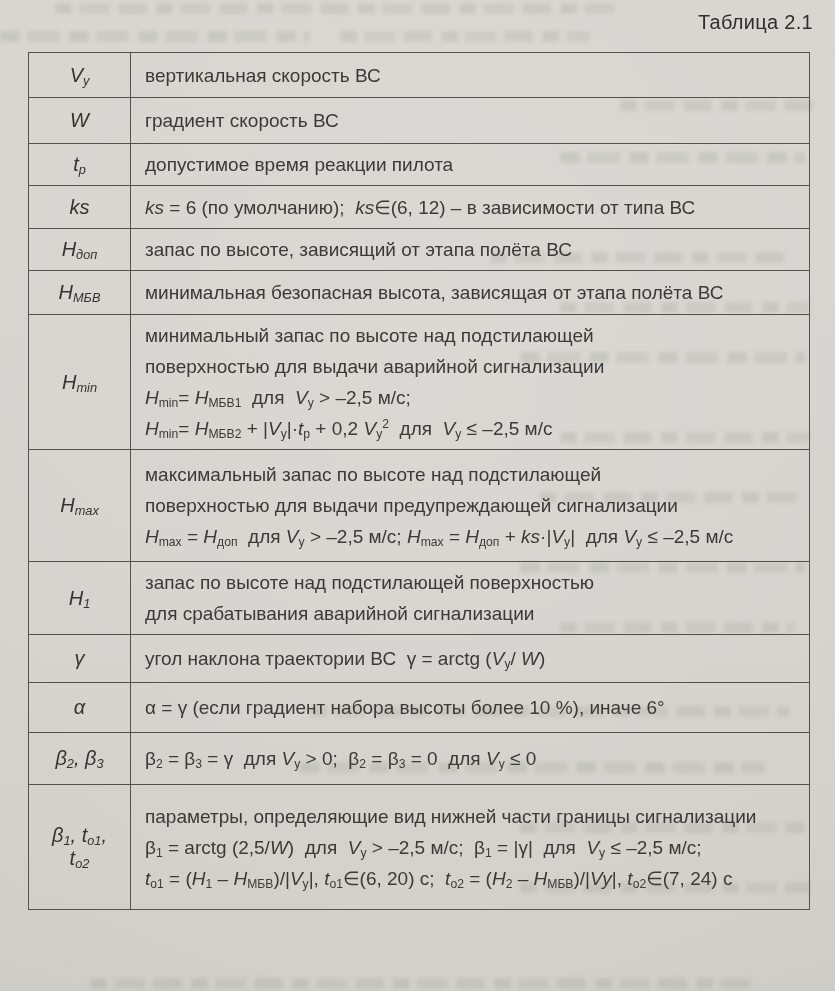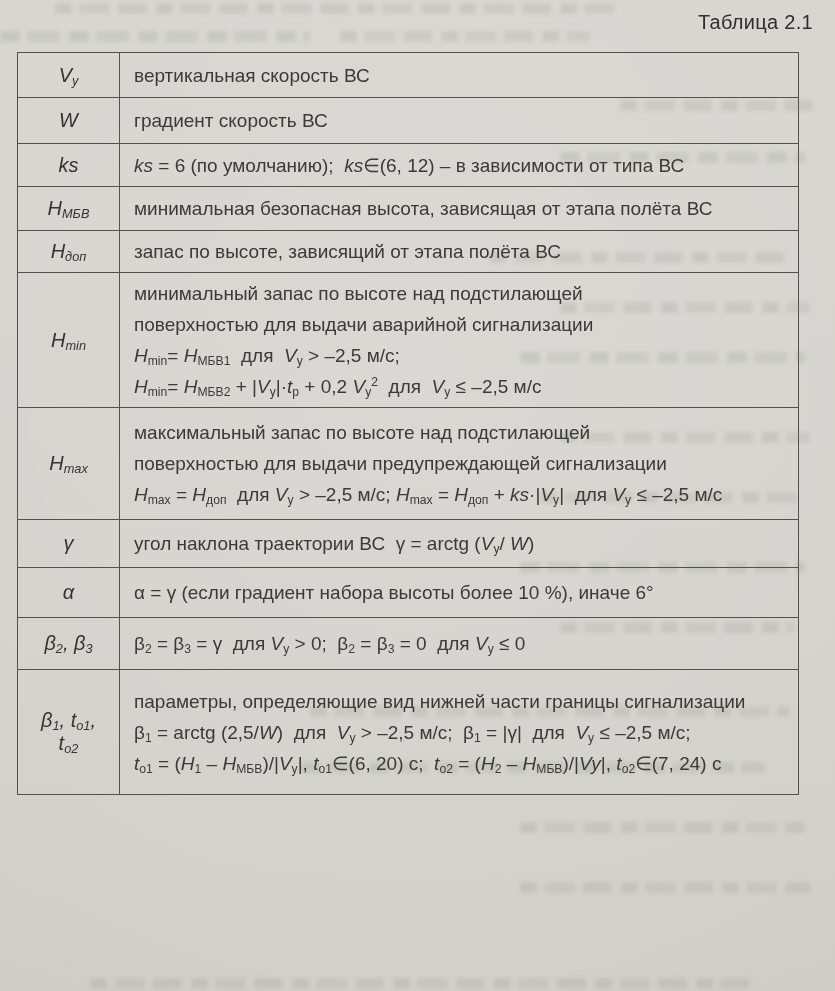--- a/index.html
+++ b/index.html
@@ -27,21 +27,21 @@
   .bt.green{
     background:repeating-linear-gradient(90deg,
       rgba(122,140,104,.34) 0 20px, rgba(122,140,104,0) 20px 27px,
       rgba(122,140,104,.28) 27px 60px, rgba(122,140,104,0) 60px 69px);
   }
   .caption{
     position:absolute;top:11px;right:22px;z-index:2;
     font-size:20px;color:#2f2f2d;letter-spacing:.3px;
   }
   table.tbl{
-    position:absolute;left:17px;top:52px;z-index:1;
+    position:absolute;left:28px;top:52px;z-index:1;
     width:782px;border-collapse:collapse;table-layout:fixed;
     background:transparent;
   }
   table.tbl, table.tbl td{
     border:1.8px solid #53514c;
   }
   td.sym{
     width:95px;text-align:center;vertical-align:middle;
     font-style:italic;font-size:20px;color:#343432;
     padding:2px 3px;
@@ -88,53 +88,66 @@
           <td class="desc">
             <div class="dline">вертикальная скорость ВС</div>
           </td>
         </tr>
         <tr style="height: 46px;">
           <td class="sym"><i>W</i></td>
           <td class="desc">
             <div class="dline">градиент скорость ВС</div>
           </td>
         </tr>
+        <tr style="height: 42px;">
+          <td class="sym"><i>t</i><sub>р</sub></td>
+          <td class="desc">
+            <div class="dline">допустимое время реакции пилота</div>
+          </td>
+        </tr>
         <tr style="height: 43px;">
           <td class="sym"><i>ks</i></td>
           <td class="desc">
             <div class="dline"><i>ks</i> = 6 (по умолчанию);&nbsp;  <i>ks</i>∈(6, 12) – в зависимости от типа ВС</div>
           </td>
         </tr>
+        <tr style="height: 38px;">
+          <td class="sym"><i>H</i><sub>доп</sub></td>
+          <td class="desc">
+            <div class="dline">запас по высоте, зависящий от этапа полёта ВС</div>
+          </td>
+        </tr>
         <tr style="height: 44px;">
           <td class="sym"><i>H</i><sub>МБВ</sub></td>
           <td class="desc">
             <div class="dline">минимальная безопасная высота, зависящая от этапа полёта ВС</div>
-          </td>
-        </tr>
-        <tr style="height: 38px;">
-          <td class="sym"><i>H</i><sub>доп</sub></td>
-          <td class="desc">
-            <div class="dline">запас по высоте, зависящий от этапа полёта ВС</div>
           </td>
         </tr>
         <tr style="height: 135px;">
           <td class="sym"><i>H</i><sub>min</sub></td>
           <td class="desc">
             <div class="dline">минимальный запас по высоте над подстилающей</div>
             <div class="dline">поверхностью для выдачи аварийной сигнализации</div>
             <div class="dline"><i>H</i><sub>min</sub>= <i>H</i><sub>МБВ1</sub>&nbsp; для&nbsp; <i>V</i><sub>y</sub> &gt; –2,5 м/с;</div>
             <div class="dline"><i>H</i><sub>min</sub>= <i>H</i><sub>МБВ2</sub> + |<i>V</i><sub>y</sub>|·<i>t</i><sub>р</sub> + 0,2 <i>V</i><sub>y</sub><sup>2</sup>&nbsp; для&nbsp; <i>V</i><sub>y</sub> ≤ –2,5 м/с</div>
           </td>
         </tr>
         <tr style="height: 112px;">
           <td class="sym"><i>H</i><sub>max</sub></td>
           <td class="desc">
             <div class="dline">максимальный запас по высоте над подстилающей</div>
             <div class="dline">поверхностью для выдачи предупреждающей сигнализации</div>
             <div class="dline"><i>H</i><sub>max</sub> = <i>H</i><sub>доп</sub>&nbsp; для <i>V</i><sub>y</sub> &gt; –2,5 м/с; <i>H</i><sub>max</sub> = <i>H</i><sub>доп</sub> + <i>ks</i>·|<i>V</i><sub>y</sub>|&nbsp; для <i>V</i><sub>y</sub> ≤ –2,5 м/с</div>
+          </td>
+        </tr>
+        <tr style="height: 67px;">
+          <td class="sym"><i>H</i><sub>1</sub></td>
+          <td class="desc">
+            <div class="dline">запас по высоте над подстилающей поверхностью</div>
+            <div class="dline">для срабатывания аварийной сигнализации</div>
           </td>
         </tr>
         <tr style="height: 48px;">
           <td class="sym">γ</td>
           <td class="desc">
             <div class="dline">угол наклона траектории ВС&nbsp; γ = arctg (<i>V</i><sub>y</sub>/ <i>W</i>)</div>
           </td>
         </tr>
         <tr style="height: 50px;">
           <td class="sym">α</td>

